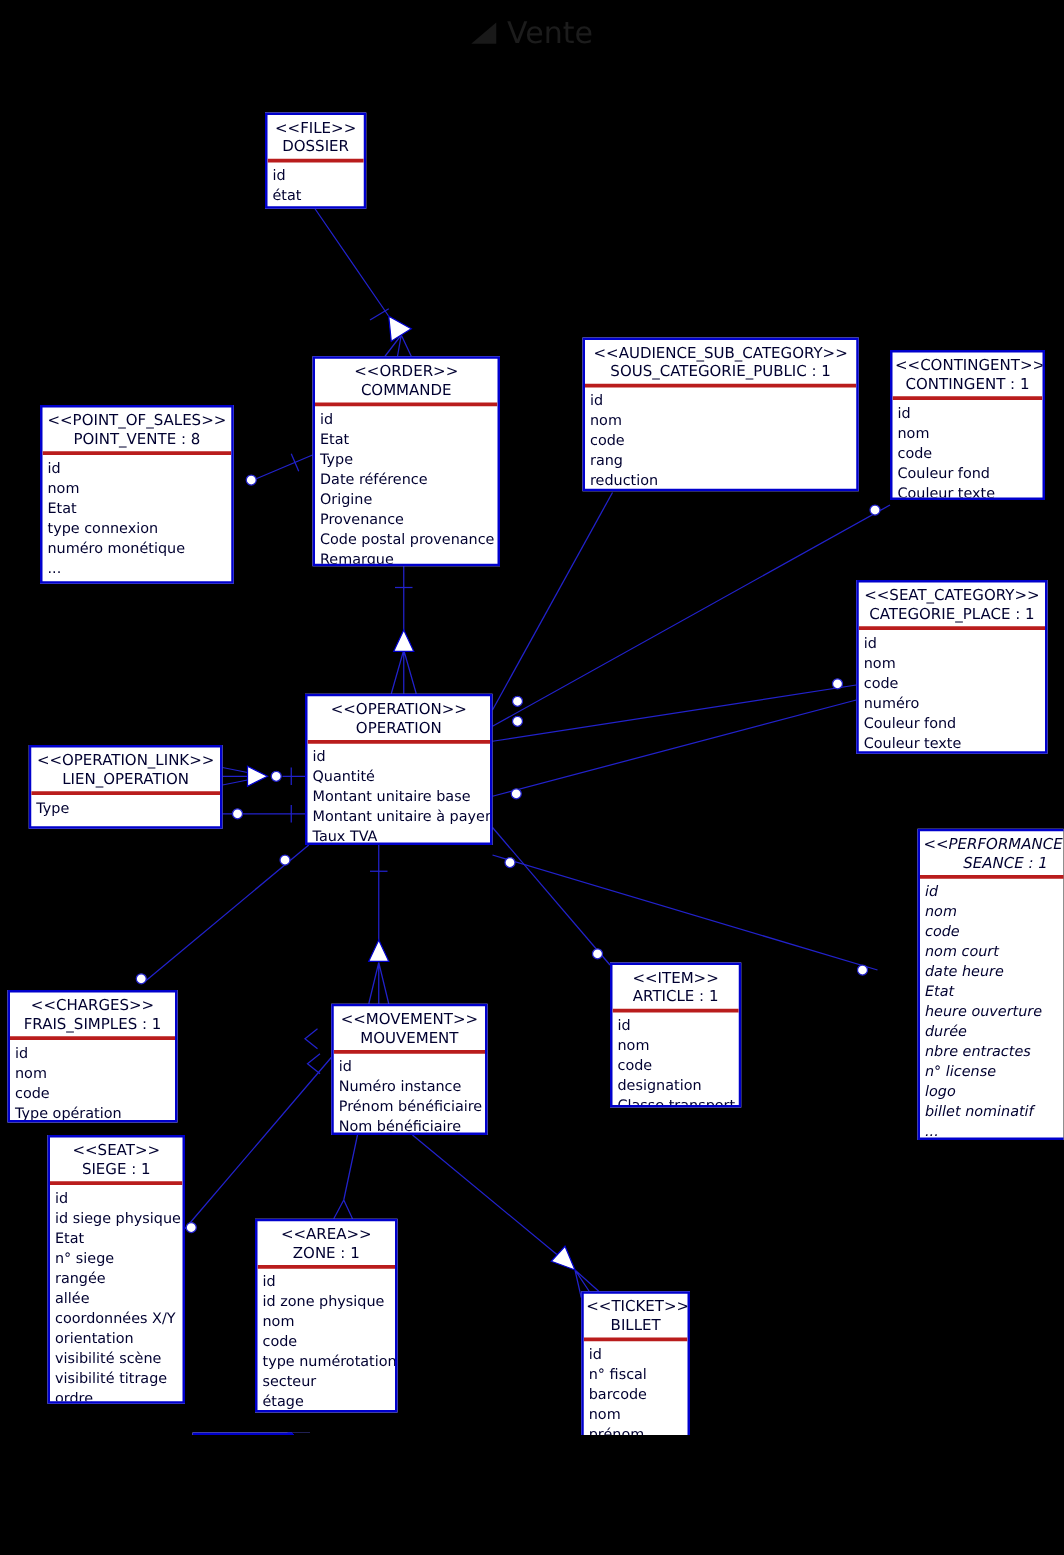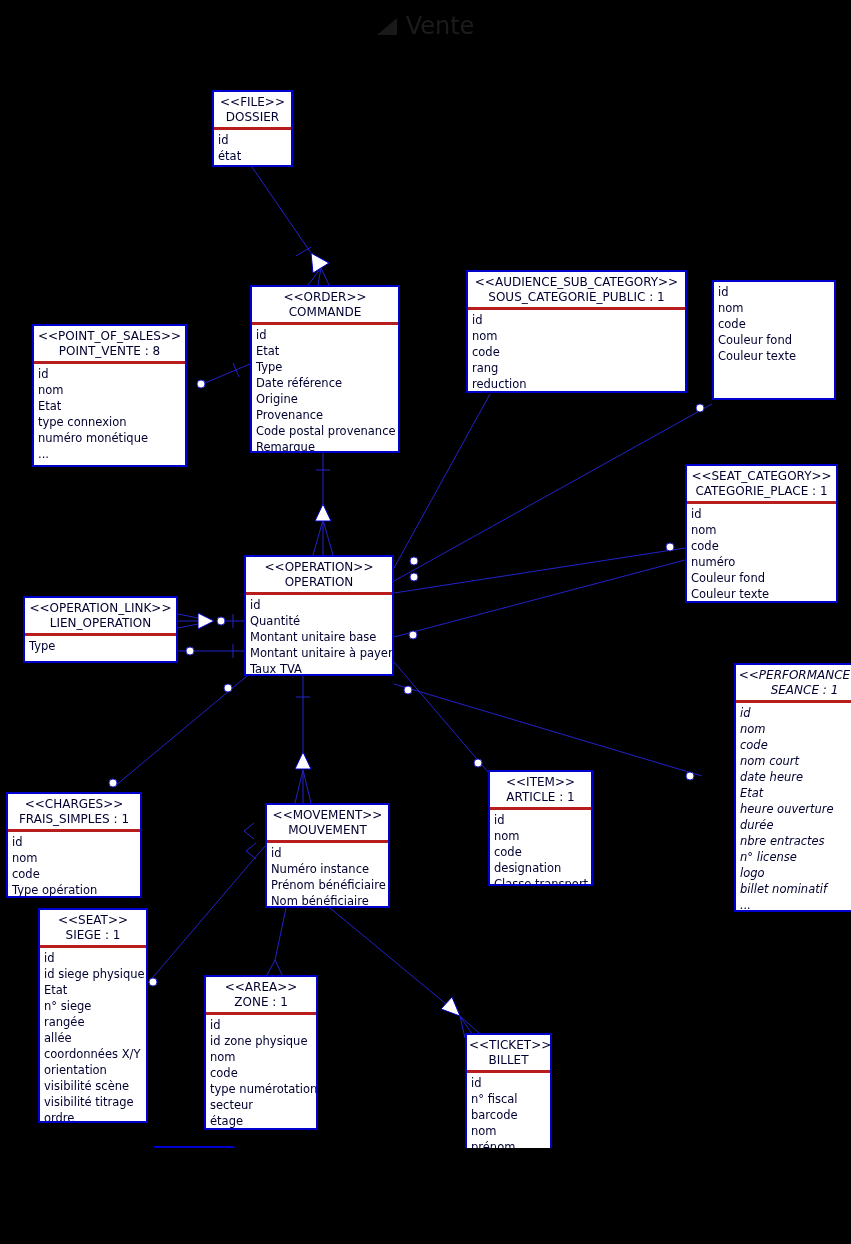--- a/index.html
+++ b/index.html
@@ -123,20 +123,24 @@
         </div>
         <div class="attrs">
           <div>id</div>
           <div>nom</div>
           <div>code</div>
           <div>rang</div>
           <div>reduction</div>
         </div>
       </div>
       <div class="entity" style="left: 712px; top: 280px; width: 124px; height: 120px;">
+        <div class="hdr">
+          <div>&lt;&lt;CONTINGENT&gt;&gt;</div>
+          <div>CONTINGENT : 1</div>
+        </div>
         <div class="attrs">
           <div>id</div>
           <div>nom</div>
           <div>code</div>
           <div>Couleur fond</div>
           <div>Couleur texte</div>
         </div>
       </div>
       <div class="entity" style="left: 685px; top: 464px; width: 153px; height: 139px;">
         <div class="hdr">

